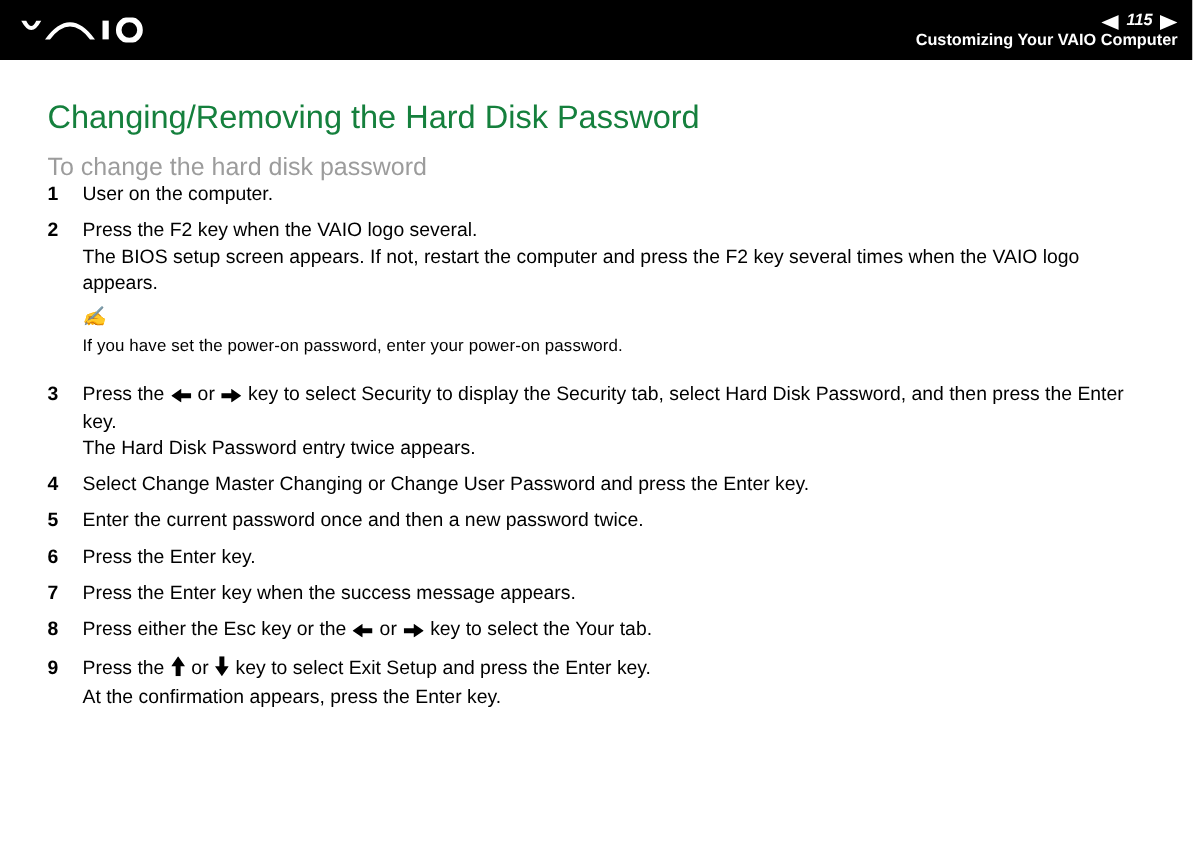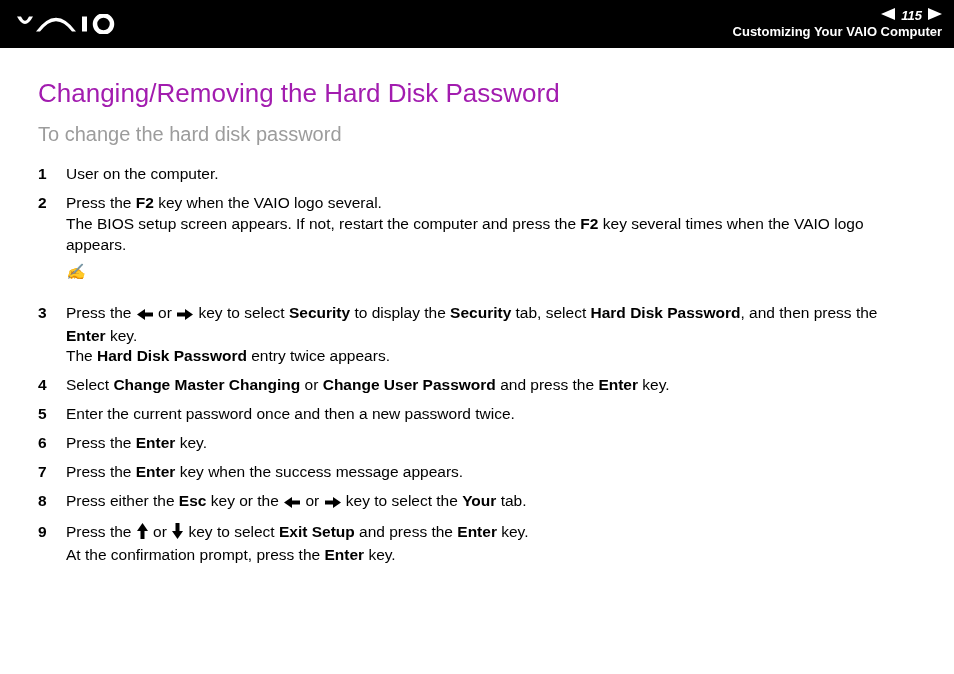--- a/index.html
+++ b/index.html
@@ -2,31 +2,31 @@
 <html><head>
 <meta charset="utf-8">
 <style>
   * { margin: 0; padding: 0; box-sizing: border-box; }
   html, body { width: 954px; height: 674px; font-family: Arial, Helvetica, sans-serif; background: #fff; }
   .page { width: 954px; height: 674px; display: flex; flex-direction: column; }
   .header { background: #000; color: #fff; height: 48px; display: flex; align-items: center; justify-content: space-between; padding: 0 12px 0 16px; }
   .logo { display: flex; align-items: center; }
   .logo svg { height: 20px; }
   .header-right { display: flex; flex-direction: column; align-items: flex-end; font-size: 13px; line-height: 1.2; }
-  .page-nav { display: flex; align-items: flex-start; gap: 6px; font-weight: bold; font-style: italic; }
+  .page-nav { display: flex; align-items: flex-end; gap: 6px; font-weight: bold; font-style: italic; }
   .nav-arrow { display:inline-flex; }
   .bc { font-weight: bold; font-size: 13px; }
   .content { padding: 30px 38px 20px 38px; flex: 1; }
-  h1.title { color: #a21caf; font-weight: 400; font-size: 26px; margin-bottom: 14px; }
-  h2.subtitle { color: #9c9c9c; font-weight: 400; font-size: 20px; margin-bottom: 18px; }
+  h1.title { color: #15803d; font-weight: 400; font-size: 26px; margin-bottom: 14px; }
+  h2.subtitle { color: #9c9c9c; font-weight: 400; font-size: 20px; margin-bottom: 0; }
   ol.steps { list-style: none; }
   ol.steps > li { display: flex; margin-bottom: 8px; font-size: 15.5px; line-height: 1.35; color:#000; }
   .step-num { font-weight: bold; width: 28px; flex-shrink: 0; }
   .step-body { flex: 1; }
-  .step-body b { font-weight: bold; }
+  .step-body b { font-weight: normal; }
   .note-block { margin: 6px 0 10px 0; }
   .note-icon { font-style: italic; color:#000; margin-bottom:2px; display:inline-block;}
   .note-text { font-size: 13.5px; font-family: Arial, Helvetica, sans-serif; color:#000; font-stretch: condensed; letter-spacing:0.1px;}
   .arrow-inline { display:inline-block; vertical-align: -2px; margin: 0 1px;}
 </style>
 </head>
 <body>
 
 <div class="page">
   <div class="header">
@@ -67,20 +67,21 @@
         <span class="step-body"><span>User on the computer.</span></span>
       </li>
 
       <li>
         <span class="step-num">2</span>
         <span class="step-body">
           <span>Press the </span><b>F2</b><span> key when the VAIO logo several.</span><br>
           <span>The BIOS setup screen appears. If not, restart the computer and press the </span><b>F2</b><span> key several times when the VAIO logo appears.</span>
           <div class="note-block">
             <span class="note-icon">✍</span><br>
+            <span class="note-text">If you have set the power-on password, enter your power-on password.</span>
           </div>
         </span>
       </li>
 
       <li>
         <span class="step-num">3</span>
         <span class="step-body">
           <span>Press the </span><span class="arrow-inline"><svg width="16" height="11" viewBox="0 0 16 11">
                 <polygon points="0,5.5 8,0 8,3.5 16,3.5 16,7.5 8,7.5 8,11" fill="#000"></polygon>
               </svg></span><span> or </span><span class="arrow-inline"><svg width="16" height="11" viewBox="0 0 16 11">
@@ -124,19 +125,19 @@
       </li>
 
       <li>
         <span class="step-num">9</span>
         <span class="step-body">
           <span>Press the </span><span class="arrow-inline"><svg width="11" height="16" viewBox="0 0 11 16">
                 <polygon points="5.5,0 11,8 7.5,8 7.5,16 3.5,16 3.5,8 0,8" fill="#000"></polygon>
               </svg></span><span> or </span><span class="arrow-inline"><svg width="11" height="16" viewBox="0 0 11 16">
                 <polygon points="5.5,16 11,8 7.5,8 7.5,0 3.5,0 3.5,8 0,8" fill="#000"></polygon>
               </svg></span><span> key to select </span><b>Exit Setup</b><span> and press the </span><b>Enter</b><span> key.</span><br>
-          <span>At the confirmation prompt, press the </span><b>Enter</b><span> key.</span>
+          <span>At the confirmation appears, press the </span><b>Enter</b><span> key.</span>
         </span>
       </li>
 
     </ol>
   </div>
 </div>
 
 </body></html>

